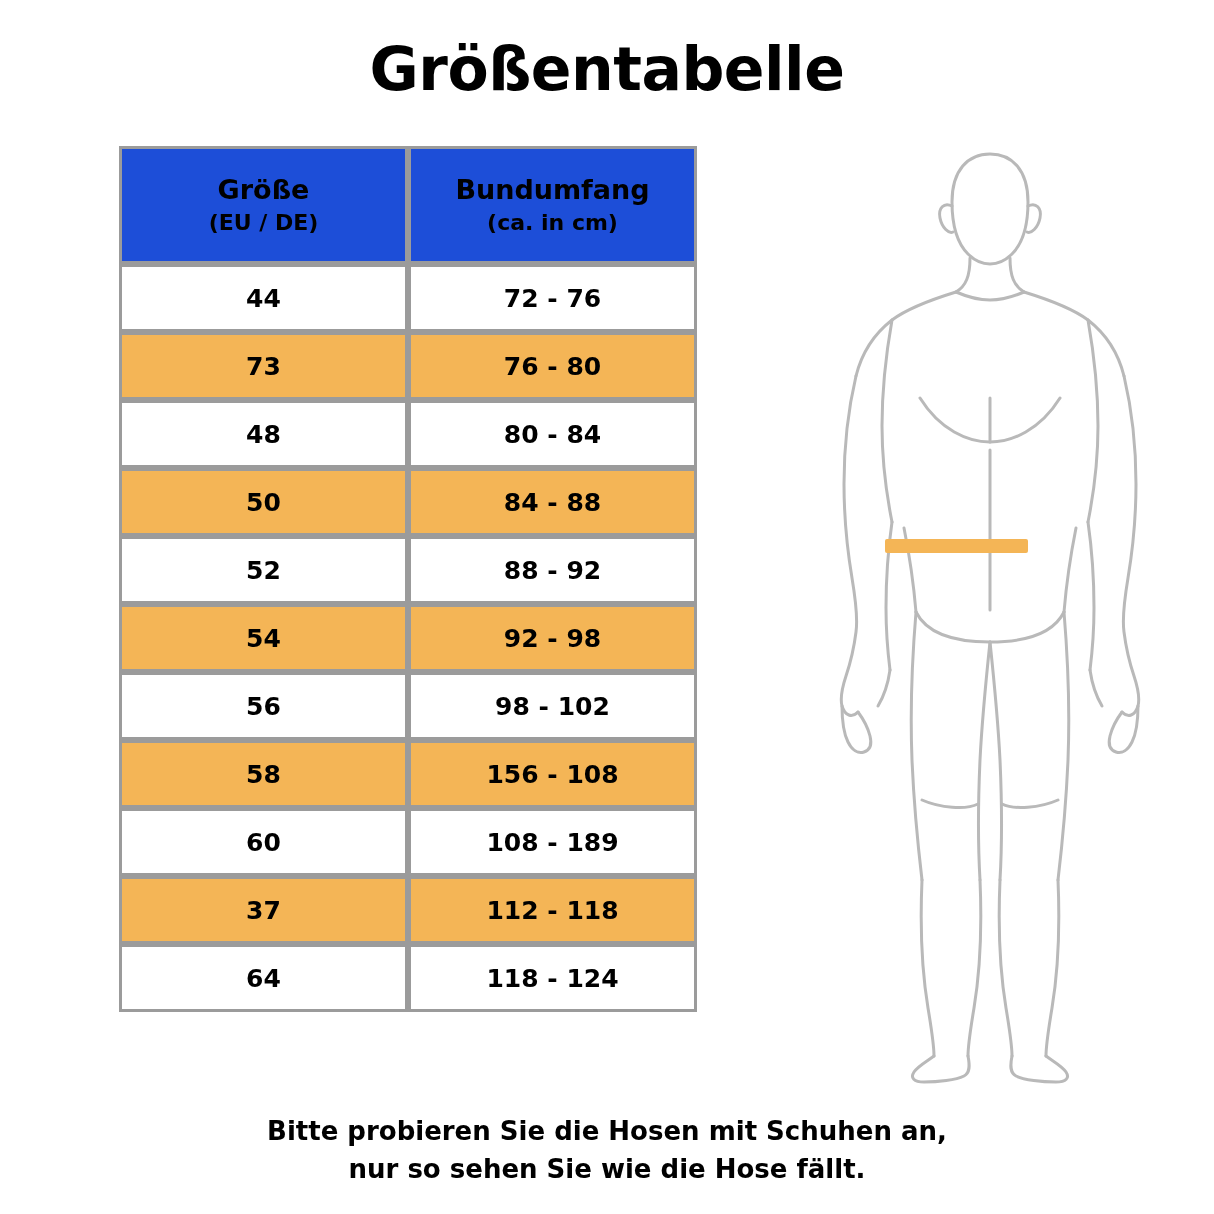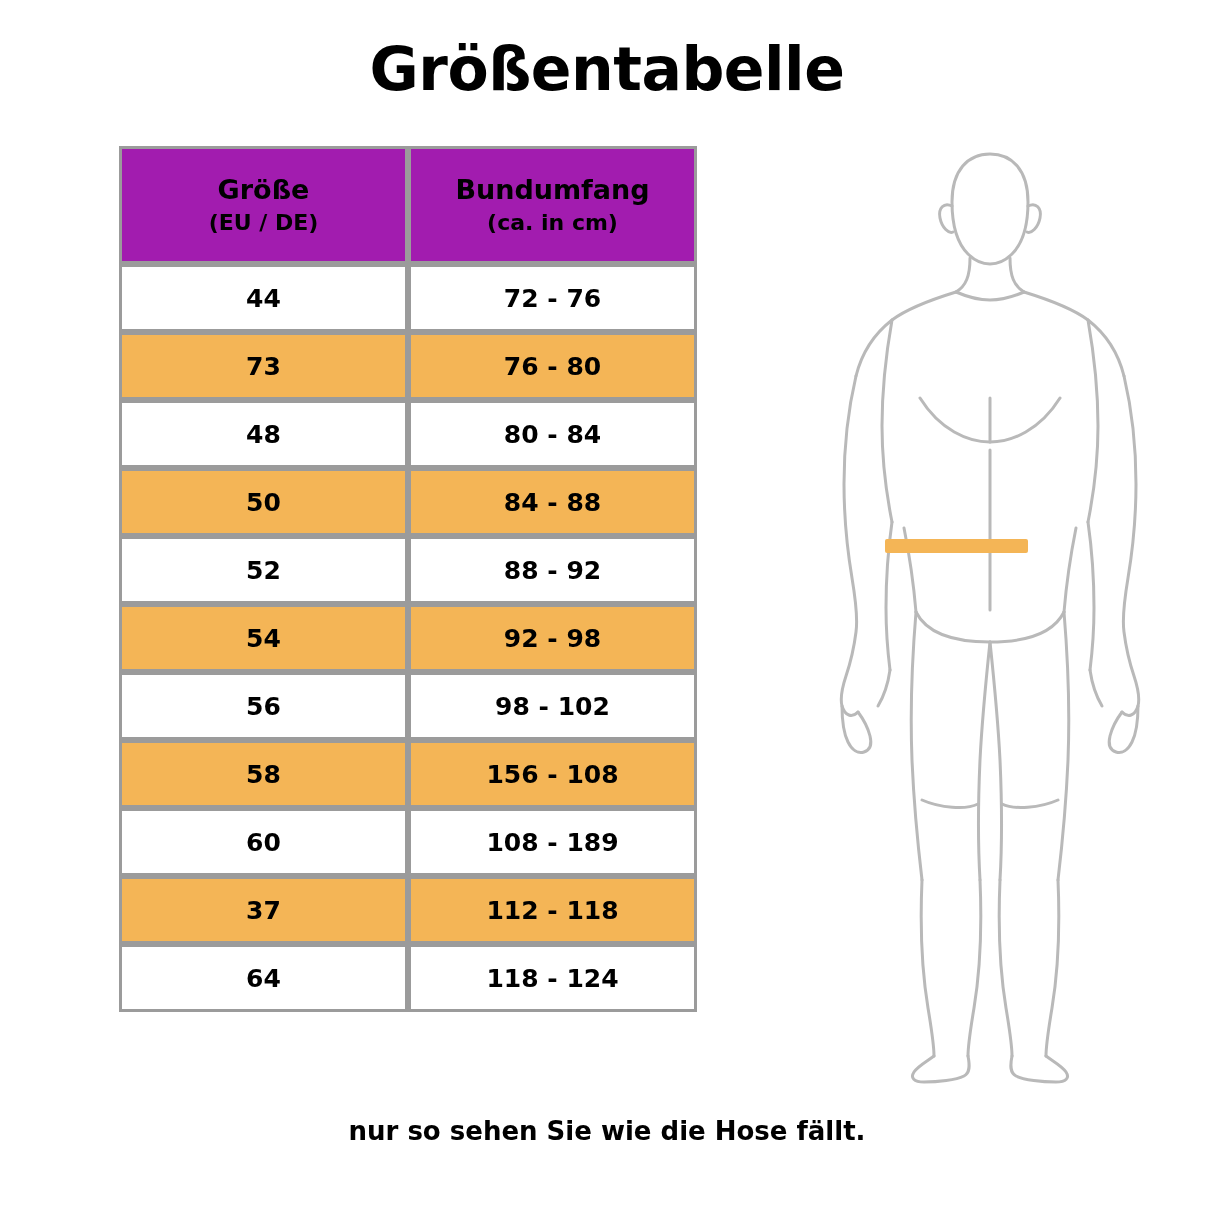--- a/index.html
+++ b/index.html
@@ -45,21 +45,21 @@
     font-size: 25px;
     font-weight: bold;
     height: 68px;
     padding: 0;
     box-sizing: border-box;
     background: #ffffff;
     vertical-align: middle;
   }
   .size-table tr.head th {
     height: 118px;
-    background: #a21caf;
+    background: #1d4ed8;
     font-size: 27px;
     line-height: 1.35;
     font-weight: bold;
   }
   .size-table tr.head th .sub {
     display: block;
     font-weight: bold;
     font-size: 22px;
   }
   .size-table tr.alt td {
@@ -215,16 +215,17 @@
 
         <path d="M134 916 C126 922 118 926 114 932 C110 938 114 942 124 942 C138 942 156 940 164 936 C170 933 170 926 168 916"></path>
         <path d="M246 916 C254 922 262 926 266 932 C270 938 266 942 256 942 C242 942 224 940 216 936 C210 933 210 926 212 916"></path>
       </g>
     </svg>
   </div>
 
   <div class="waist-band"></div>
 
   <div class="note">
+    <div>Bitte probieren Sie die Hosen mit Schuhen an,</div>
     <div>nur so sehen Sie wie die Hose fällt.</div>
   </div>
 
 </div>
 
 </body></html>

